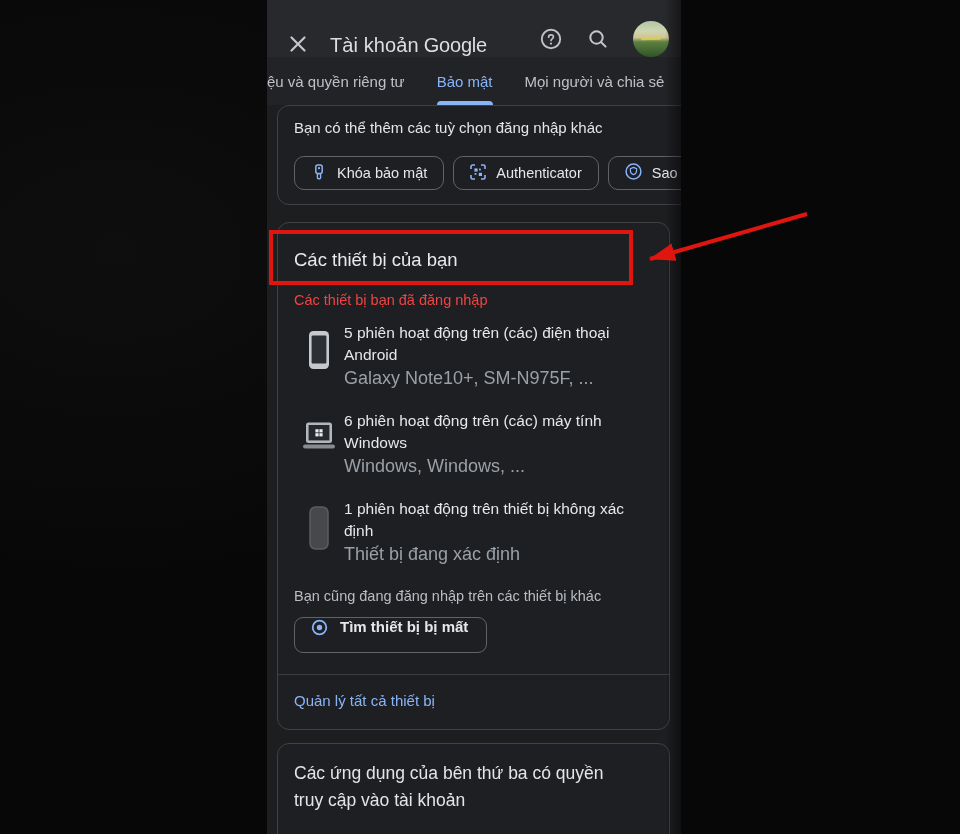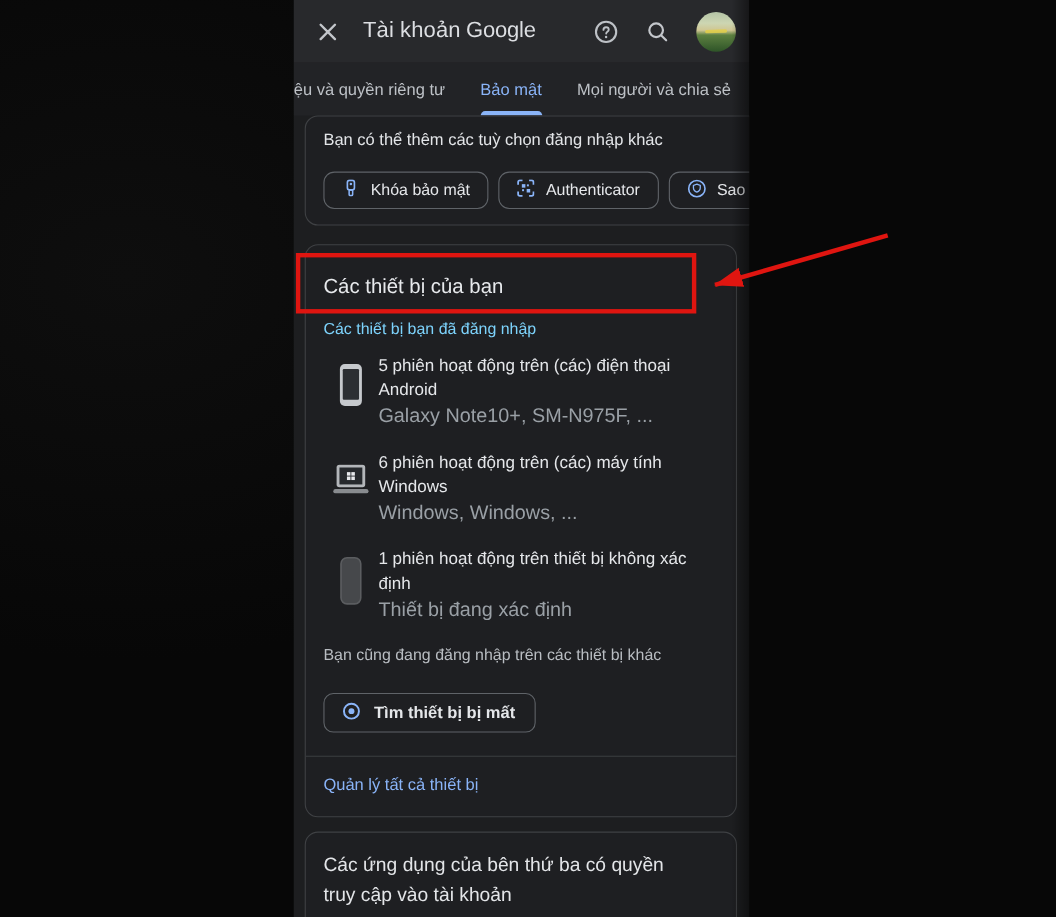--- a/index.html
+++ b/index.html
@@ -16,21 +16,21 @@
   
   .panel {
     position:absolute; left:267px; top:0; width:414px; height:834px;
     background:#1d1e20; overflow:hidden;
   }
   .panel::after { content:""; position:absolute; top:0; right:0; width:16px; height:100%;
     background:linear-gradient(to right, rgba(0,0,0,0), rgba(0,0,0,0.45)); pointer-events:none; }
   
   .topbar {
     height:57px; background:#28292c;
-    display:flex; align-items:center; padding:0 12px 0 18px;
+    display:flex; align-items:flex-end; padding:0 12px 0 18px;
   }
   .icon-btn { display:flex; align-items:center; justify-content:center; cursor:pointer; }
   .close-wrap { width:26px; height:26px; }
   .app-title { margin-left:19px; font-size:20px; color:#dcdee2; letter-spacing:.1px; white-space:nowrap; }
   .app-title .brand { margin-left:5px; color:#dcdee2; letter-spacing:-.2px; }
   .topbar-actions { margin-left:auto; display:flex; align-items:center; gap:23px; }
   .avatar {
     width:36px; height:36px; border-radius:50%; overflow:hidden; position:relative; cursor:pointer;
     background:linear-gradient(180deg,#b4c4a6 0%,#cdd6b2 28%,#cfc693 46%,#5d8040 58%,#2e5428 100%);
   }
@@ -55,31 +55,31 @@
   .signin-desc { font-size:15px; line-height:20px; color:#e3e5e8; }
   .chip-row { display:flex; gap:9px; margin-top:18px; }
   .chip {
     flex:0 0 auto; display:flex; align-items:center; gap:10px; height:34px; padding:0 16px;
     border:1px solid #5f6368; border-radius:10px; background:transparent; cursor:pointer;
     font-family:"Liberation Sans", sans-serif; font-size:14.5px; font-weight:normal; color:#e5e7ea;
   }
   .chip:last-child { min-width:112px; }
   .card-devices { width:393px; margin-top:17px; padding:0 16px; }
   .devices-title { font-size:18.5px; font-weight:normal; line-height:26px; color:#e7e9ec; margin-top:24px; }
-  .devices-subtitle { font-size:14.5px; line-height:20px; color:#7dd3fc; margin-top:17px; }
+  .devices-subtitle { font-size:14.5px; line-height:20px; color:#ef4444; margin-top:17px; }
   .device-list { margin-top:12px; }
   .device-row { display:flex; margin-bottom:22px; cursor:pointer; }
   .device-icon-col { width:50px; flex:0 0 auto; display:flex; justify-content:center; padding-top:8px; }
   .device-text { width:305px; }
   .device-title { font-size:15.5px; line-height:22px; color:#e5e7ea; }
   .device-sub { font-size:18px; line-height:19px; color:#9aa0a6; margin-top:3px; }
   .other-devices-note { font-size:14.5px; line-height:20px; color:#b9bdc2; margin-top:22px; }
   .find-device-btn {
-    display:inline-flex; align-items:center; gap:11px; height:36px; padding:0 18px 0 15px;
-    margin-top:24px; border:1px solid #5f6368; border-radius:9px; background:transparent; cursor:pointer;
+    display:inline-flex; gap:11px; height:36px; padding:0 18px 0 15px;
+    margin-top:11px; border:1px solid #5f6368; border-radius:9px; background:transparent; cursor:pointer;
     font-family:"Liberation Sans", sans-serif; font-size:15px; font-weight:bold; color:#e5e7ea;
   }
   .card-footer-divider { border-top:1px solid #3a3c3f; margin:21px -16px 0; }
   .manage-link-row { padding:17px 0 19px; }
   .manage-link { font-size:15px; color:#8ab4f8; cursor:pointer; text-decoration:none;text-align:right; }
   .card-thirdparty { width:393px; margin-top:13px; padding:16px 16px 40px; height:120px; }
   .thirdparty-title { font-size:17.5px; font-weight:normal; line-height:27px; color:#e3e5e8; width:340px; }
   
   .red-box {
     position:absolute; left:269px; top:230px; width:364px; height:55px;

